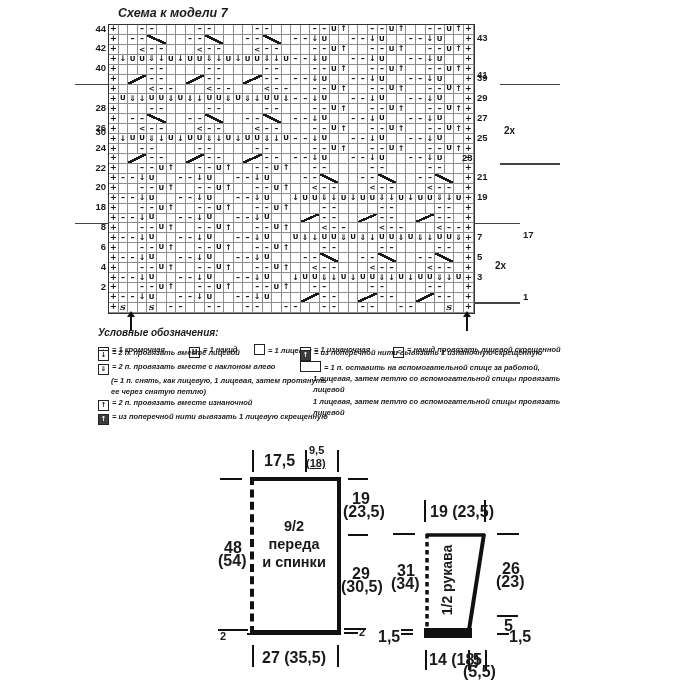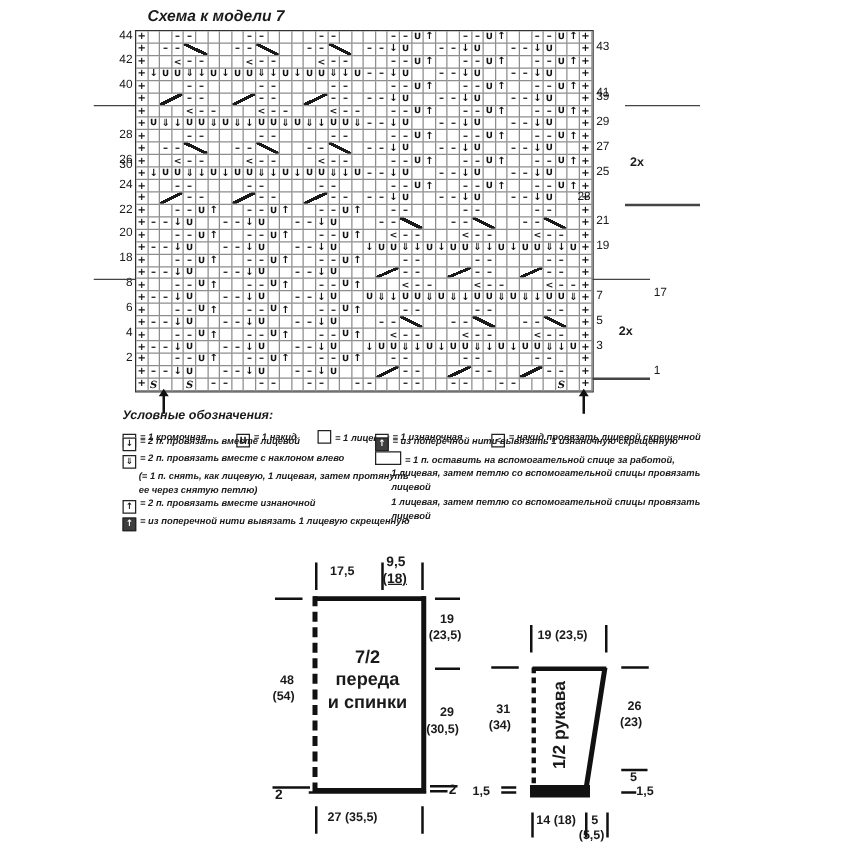--- a/index.html
+++ b/index.html
@@ -15,21 +15,21 @@
         line-height:1;color:#111;overflow:hidden;font-family:"DejaVu Sans",sans-serif;}
   .cell.sym-dash{font-size:8px;}
   .cell.sym-plus{font-size:8px;}
   .cell.sym-arrow{font-size:8px;}
   .cell.sym-lt{font-size:7.5px;}
   .cell.scurve{font-family:"DejaVu Serif",serif;font-style:italic;font-size:8px;}
   .cell.cable-f{grid-column:span 2;background:linear-gradient(to top right,
       transparent 42%,#1a1a1a 42%,#1a1a1a 58%,transparent 58%);}
   .cell.cable-b{grid-column:span 2;background:linear-gradient(to bottom right,
       transparent 42%,#1a1a1a 42%,#1a1a1a 58%,transparent 58%);}
-  .rownum{position:absolute;font-size:9.5px;font-weight:normal;line-height:10px;}
+  .rownum{position:absolute;font-size:9.5px;font-weight:bold;line-height:10px;}
   .rownum.left{width:20px;text-align:right;}
   .sectline{position:absolute;height:1.5px;background:#444;}
   .repmark{position:absolute;font-size:10px;font-weight:bold;}
   .rep-arrow{position:absolute;width:11px;height:20px;}
   .rep-arrow .head{position:absolute;left:1px;top:0;width:0;height:0;
       border-left:4px solid transparent;border-right:4px solid transparent;
       border-bottom:6px solid #111;}
   .rep-arrow .tail{position:absolute;left:4.2px;top:5px;width:1.6px;height:15px;background:#111;}
   
   #legend-title{left:98px;top:327px;font-size:10px;font-weight:bold;font-style:italic;}
@@ -37,21 +37,21 @@
             line-height:11px;white-space:nowrap;}
   .lgbox{display:inline-block;width:9px;height:9px;border:1px solid #222;background:#fff;
          font-size:7px;font-weight:bold;text-align:center;line-height:9px;vertical-align:-2px;
          margin-right:3px;font-style:normal;font-family:"DejaVu Sans",sans-serif;}
   .lgbox.dark{background:#3d3d3d;color:#fff;}
   .lgbox.wide{width:19px;}
   .lgcol{position:absolute;}
   .lgcol .lg-line{font-size:7.5px;font-style:italic;font-weight:bold;line-height:11.2px;
                   white-space:nowrap;}
   
-  .meas{position:absolute;font-weight:bold;font-size:10px;white-space:nowrap;}
+  .meas{position:absolute;font-weight:bold;font-size:16px;white-space:nowrap;}
   .meas.small{font-size:11px;}
   .tickv{position:absolute;width:1.5px;background:#111;}
   .tickh{position:absolute;height:1.5px;background:#111;}
   #fb-rect{left:250px;top:477px;width:83px;height:149px;border-top:4px solid #111;
            border-right:4.5px solid #111;border-left:4px dashed #111;border-bottom:4px solid #111;}
   #fb-label{left:252px;top:517px;width:84px;text-align:center;font-weight:bold;font-size:14.5px;
             line-height:18px;}
   #sleeve-label{left:407px;top:572px;width:80px;height:16px;text-align:center;
       font-weight:bold;font-size:14px;transform:rotate(-90deg);white-space:nowrap;}
 </style>
@@ -1211,21 +1211,21 @@
       <div class="lg-line"><span class="lgbox wide cable-f"></span>= 1 п. оставить на вспомогательной спице за работой,</div>
       <div class="lg-line"><span style="display: inline-block; width: 13px;"></span>1 лицевая, затем петлю со вспомогательной спицы провязать</div>
       <div class="lg-line"><span style="display: inline-block; width: 13px;"></span>лицевой</div>
       <div class="lg-line"><span style="display: inline-block; width: 13px;"></span>1 лицевая, затем петлю со вспомогательной спицы провязать</div>
       <div class="lg-line"><span style="display: inline-block; width: 13px;"></span>лицевой</div>
     </div>
 
   <div class="abs" id="fb-rect"></div>
   <div class="abs" style="left:247px;top:633px;width:94px;height:2px;background:#111;"></div>
   <div class="abs" id="fb-label">
-    <div>7/2</div>
+    <div>9/2</div>
     <div>переда</div>
     <div>и спинки</div>
   </div>
 
   <div class="tickv" style="left:252px;top:450px;height:22px;"></div>
   <div class="tickv" style="left:305px;top:450px;height:22px;"></div>
   <div class="tickv" style="left:337px;top:450px;height:22px;"></div>
   <div class="meas" style="left:264px;top:452px;">17,5</div>
   <div class="meas small" style="left:309px;top:444px;">9,5</div>
   <div class="meas small" style="left:306px;top:457px;text-decoration:underline;">(18)</div>

